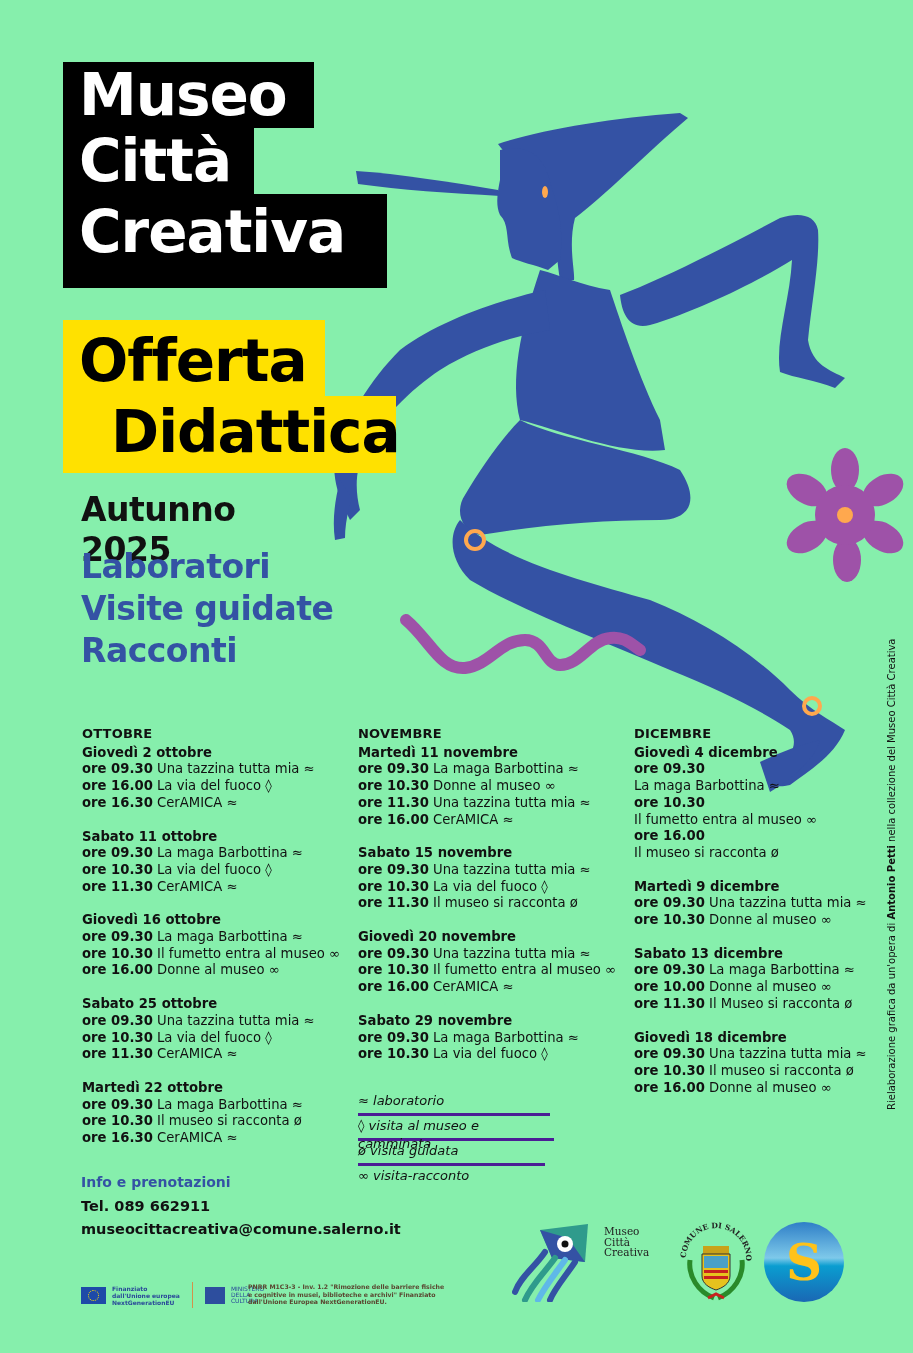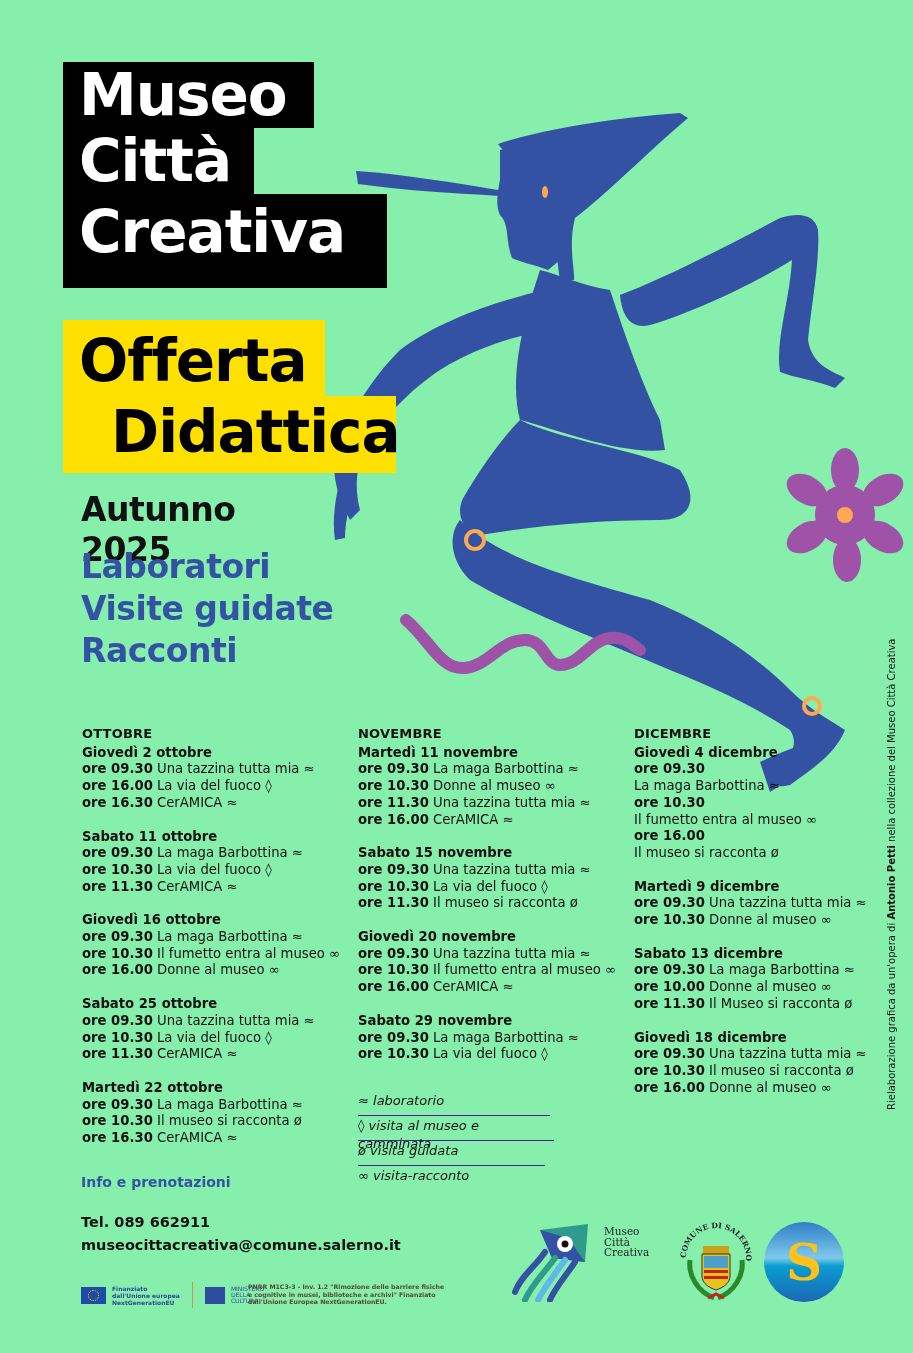--- a/index.html
+++ b/index.html
@@ -18,25 +18,25 @@
 
   
   .col { position:absolute; top:726px; font-size:13.2px; line-height:16.7px; color:#111; }
   .col .month { font-weight:bold; font-size:13px; margin-bottom:2px; letter-spacing:0.2px; }
   .col .day { margin-bottom:17px; }
   .col .day-title { font-weight:bold; }
   .col .slot .time { font-weight:bold; }
   .col .slot .time-block { display:block; font-weight:bold; }
 
   .legend { position:absolute; left:358px; top:1091px; font-style:italic; font-size:13px; color:#111; }
-  .legend .item { height:25px; line-height:18px; border-bottom:1px solid #4c1d95; padding-top:1px; }
+  .legend .item { height:25px; line-height:18px; border-bottom:3px solid #4c1d95; padding-top:1px; }
   .legend .item:last-child { border-bottom:none; }
 
   .info { position:absolute; left:81px; top:1174px; }
-  .info .label { color:#3452A4; font-weight:bold; font-size:14px; margin-bottom:24px; }
+  .info .label { color:#3452A4; font-weight:bold; font-size:14px; margin-bottom:8px; }
   .info .tel { font-weight:bold; font-size:14.5px; margin-bottom:7px; }
   .info .email { font-weight:bold; font-size:14.5px; }
 
   .credit { position:absolute; left:886px; top:1110px; transform-origin:0 0; transform:rotate(-90deg); white-space:nowrap; font-size:10px; color:#111; }
   .credit b { font-weight:bold; }
 
   .footer-funding { position:absolute; left:81px; top:1282px; display:flex; align-items:center; gap:6px; font-size:6px; color:#3a3a3a; }
   .eu-flag { width:25px; height:17px; background:#1E4AA8; position:relative; }
   .eu-flag span { position:absolute; left:7px; top:3px; width:11px; height:11px; border:1.5px dotted #FFE100; border-radius:50%; }
   .mic { width:20px; height:17px; background:#2D4E9E; }

